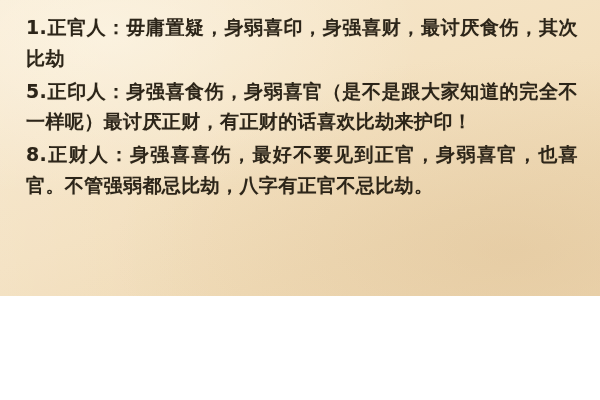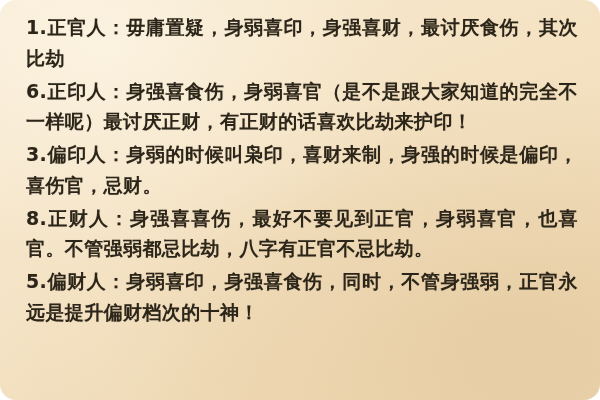--- a/index.html
+++ b/index.html
@@ -8,26 +8,25 @@
   }
   body {
     width: 600px;
     height: 400px;
     overflow: hidden;
     font-family: "DejaVu Sans", "Liberation Sans", sans-serif;
   }
   #page {
     position: relative;
     width: 600px;
-    height: 400px;
+    height: 296px;
     box-sizing: border-box;
     background:
       linear-gradient(160deg, #f7e9cf 0%, #f5e4c6 28%, #f3e0bf 52%, #f0dbb7 74%, #eed7b1 100%);
     overflow: hidden;
-    border-radius: 16px;
   }
   
   #paper-texture {
     position: absolute;
     inset: 0;
     pointer-events: none;
     background:
       radial-gradient(ellipse at 18% 12%, rgba(255,250,238,0.55) 0%, rgba(255,250,238,0) 45%),
       radial-gradient(ellipse at 85% 85%, rgba(214,182,136,0.35) 0%, rgba(214,182,136,0) 55%),
       linear-gradient(95deg, rgba(255,255,255,0.10) 0%, rgba(255,255,255,0) 40%);
@@ -50,18 +49,16 @@
     text-shadow: 0 0 1px rgba(60,48,28,0.18);
   }
 </style>
 </head>
 <body>
 
 <div id="page">
   <div id="paper-texture"></div>
   <div id="content">
     <p class="para">1.正官人：毋庸置疑，身弱喜印，身强喜财，最讨厌食伤，其次比劫</p>
-    <p class="para">6.正印人：身强喜食伤，身弱喜官（是不是跟大家知道的完全不一样呢）最讨厌正财，有正财的话喜欢比劫来护印！</p>
-    <p class="para">3.偏印人：身弱的时候叫枭印，喜财来制，身强的时候是偏印，喜伤官，忌财。</p>
+    <p class="para">5.正印人：身强喜食伤，身弱喜官（是不是跟大家知道的完全不一样呢）最讨厌正财，有正财的话喜欢比劫来护印！</p>
     <p class="para">8.正财人：身强喜喜伤，最好不要见到正官，身弱喜官，也喜官。不管强弱都忌比劫，八字有正官不忌比劫。</p>
-    <p class="para">5.偏财人：身弱喜印，身强喜食伤，同时，不管身强弱，正官永远是提升偏财档次的十神！</p>
   </div>
 </div>
 
 </body></html>

